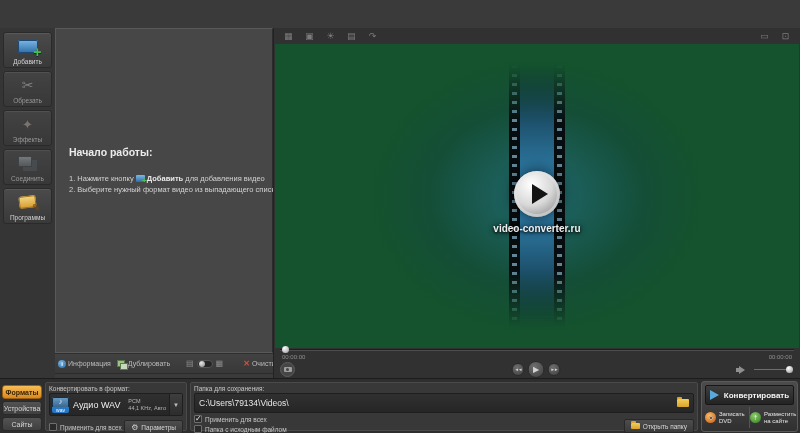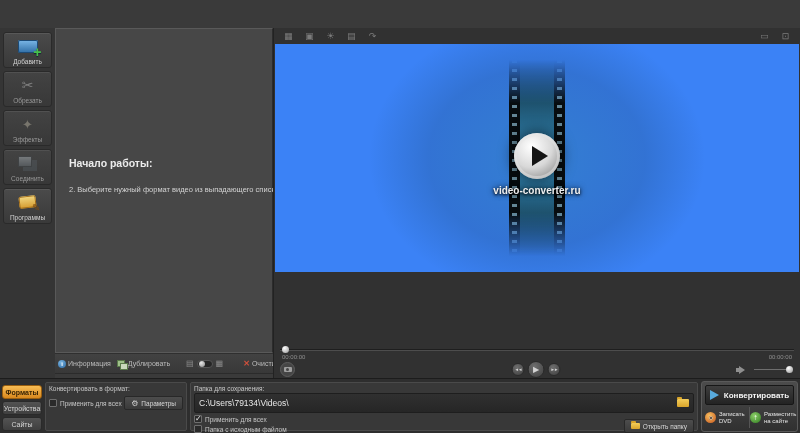--- a/index.html
+++ b/index.html
@@ -38,21 +38,21 @@
   .sicon.effects-icon::before{content:'\2726';color:#d8b85a;font-size:13px;}
   .sicon.join-icon::before{content:'';width:12px;height:9px;margin:-4px 5px 0 0;border:1px solid #2c4a66;
       background:linear-gradient(#9cc3e0,#4f7fa5);box-shadow:5px 4px 0 #3a5f80;}
   .sicon.programs-icon::before{content:'';width:17px;height:12px;border-radius:2px;transform:rotate(-6deg);
       background:linear-gradient(#f2d984,#d59b2e);box-shadow:inset 0 0 0 1px #a06a18;}
   .sicon.programs-icon::after{content:'\270E';position:absolute;right:1px;bottom:-1px;color:#7a4a12;font-size:10px;}
 
   
   .filelist{position:absolute;left:55px;top:28px;width:218px;height:325px;background:#474747;
             border:1px solid #595959;border-right-color:#2c2c2c;}
-  .getting-started{position:absolute;left:13px;top:128px;right:6px;}
+  .getting-started{position:absolute;left:13px;top:117px;right:6px;}
   .gs-title{font-size:10.5px;font-weight:bold;color:#ececec;margin-bottom:16px;}
   .step{font-size:7.5px;color:#d2d2d2;line-height:10px;margin-bottom:1px;white-space:nowrap;}
   .step .bold{font-weight:bold;color:#ebebeb;}
   .mini{display:inline-block;vertical-align:-1px;}
   .mini.add-video-icon{width:9px;height:7px;border-radius:1px;background:linear-gradient(#7cb8e8,#2f6da5);position:relative;}
   .mini.add-video-icon::after{content:'+';position:absolute;right:-2px;bottom:-4px;color:#4cc24c;font-size:8px;font-weight:bold;}
   .mini.folder-icon{width:10px;height:7px;background:linear-gradient(#f3cd5a,#d9a42a);border-radius:1px;position:relative;}
   .mini.folder-icon::before{content:'';position:absolute;top:-2px;left:0;width:4px;height:2px;background:#d9a42a;border-radius:1px 1px 0 0;}
   .mini.convert-icon{width:0;height:0;border-left:6px solid #4aa3e0;border-top:4px solid transparent;border-bottom:4px solid transparent;}
 
@@ -74,21 +74,21 @@
   .clear-x{color:#d0503c;font-weight:bold;font-size:8px;}
   .del-circle{width:8px;height:8px;border-radius:50%;background:radial-gradient(circle at 38% 32%,#e8c85a,#9a7a1a);
               color:#3a3008;font-size:8px;line-height:7px;text-align:center;font-weight:bold;}
   .ml20{margin-left:20px;} .ml12{margin-left:13px;} .ml6{margin-left:6px;}
 
   
   .player{position:absolute;left:273px;top:28px;width:527px;height:350px;background:#313131;border-left:1px solid #222;}
   .p-toolbar{height:16px;display:flex;align-items:center;gap:8px;padding:0 8px;color:#7c7c7c;font-size:9px;}
   .p-icon{width:13px;text-align:center;cursor:pointer;}
   .p-right{margin-left:auto;display:flex;gap:8px;}
-  .screen{position:absolute;left:1px;right:1px;top:16px;height:228px;background:#3b82f6;overflow:hidden;}
+  .screen{position:absolute;left:1px;right:1px;top:16px;height:304px;background:#14532d;overflow:hidden;}
   .glow{position:absolute;left:50%;top:50%;width:340px;height:280px;transform:translate(-50%,-50%);
         background:radial-gradient(ellipse at center,rgba(45,125,175,.50),rgba(20,60,90,.22) 45%,transparent 70%);}
   .strip{position:absolute;left:50%;top:7%;bottom:7%;width:56px;transform:translateX(-50%);
          -webkit-mask-image:linear-gradient(180deg,transparent,#000 22%,#000 78%,transparent);
          mask-image:linear-gradient(180deg,transparent,#000 22%,#000 78%,transparent);}
   .band-c{position:absolute;left:11px;right:11px;top:0;bottom:0;
           background:linear-gradient(180deg,#0c2530,#2e7ba6 42%,#2e7ba6 58%,#0c2530);}
   .band-l,.band-r{position:absolute;top:0;bottom:0;width:11px;background:#070c0f;}
   .band-l{left:0;} .band-r{right:0;}
   .band-l::before,.band-r::before{content:'';position:absolute;left:3px;right:3px;top:0;bottom:0;
@@ -207,20 +207,21 @@
       <div class="side-btn">
         <span class="sicon programs-icon"></span>
         <span class="slabel">Программы</span>
       </div>
     </div>
 
   <div class="filelist">
     <div class="getting-started">
       <div class="gs-title">Начало работы:</div>
       <div>
+          <div class="step"><span>1. Нажмите кнопку </span><span class="mini add-video-icon"></span><span> </span><span class="bold">Добавить</span><span> для добавления видео</span></div>
           <div class="step"><span>2. Выберите нужный формат видео из выпадающего списка</span></div>
         </div>
     </div>
   </div>
 
   <div class="fl-toolbar">
     <span class="tb-item">
       <span class="info-circle">i</span>
       <span>Информация</span>
     </span>
@@ -295,20 +296,29 @@
 
   <div class="bottom">
     <div class="tabs">
         <div class="tab active">Форматы</div>
         <div class="tab">Устройства</div>
         <div class="tab">Сайты</div>
       </div>
 
     <div class="sec format-sec">
       <div class="sec-label">Конвертировать в формат:</div>
+      <div class="format-box">
+        <span class="wav-icon"></span>
+        <span class="format-name">Аудио WAV</span>
+        <span class="format-details">
+          <span>PCM</span><br>
+          <span>44,1 KHz, Авто</span>
+        </span>
+        <span class="format-arrow">▼</span>
+      </div>
       <div class="sec-footer">
         <span class="chk"></span>
         <span class="chk-label">Применить для всех</span>
         <span class="btn" style="margin-left:auto;">
           <span class="gear">⚙</span>
           <span>Параметры</span>
         </span>
       </div>
     </div>
 

